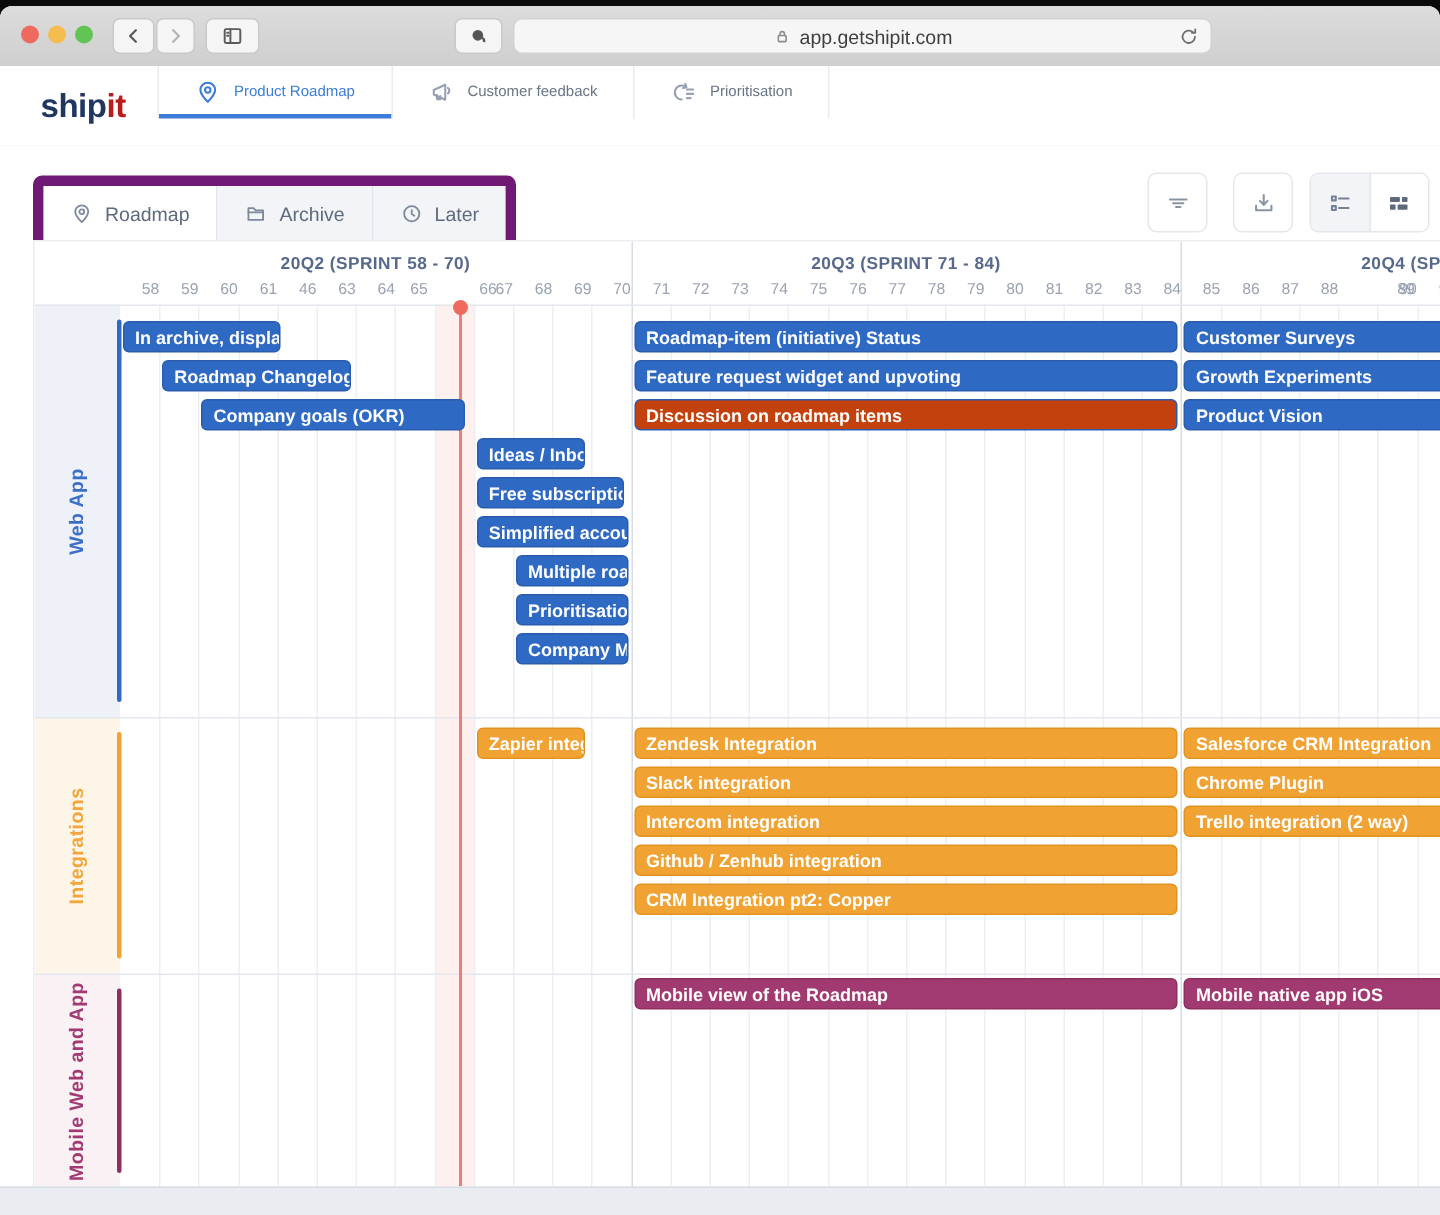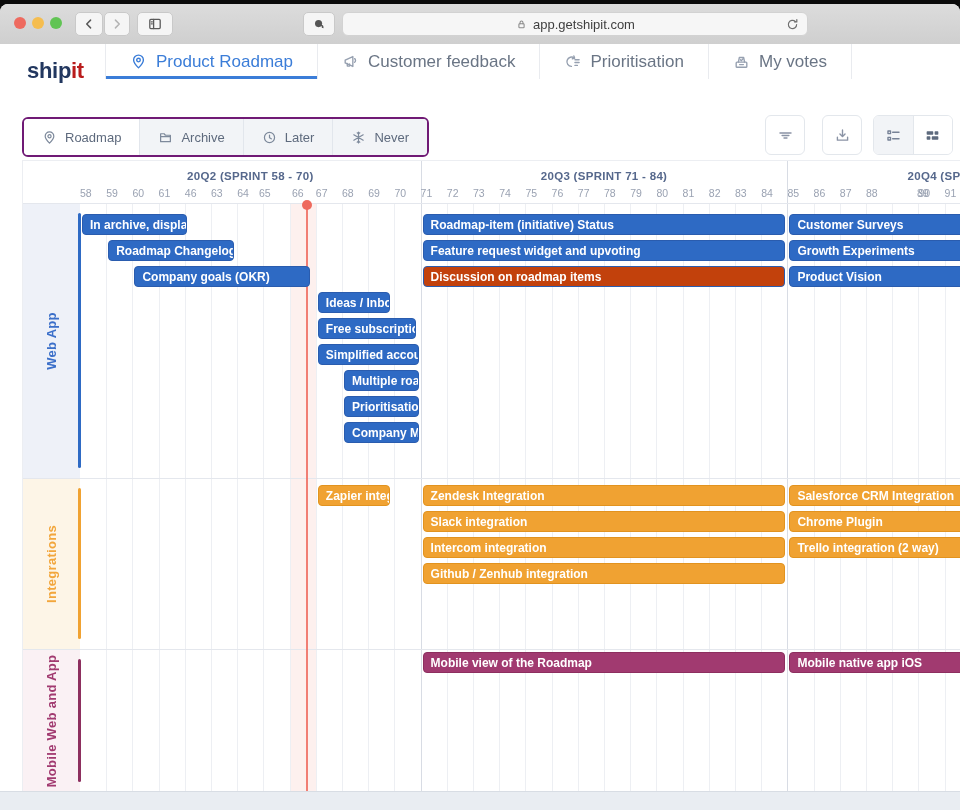--- a/index.html
+++ b/index.html
@@ -24,28 +24,28 @@
   .icon{display:inline-flex;}
   .icon svg{width:100%;height:100%;}
   
   .nav{position:absolute;left:0;top:40px;width:960px;height:53px;background:#fff;border-bottom:1px solid #e5e8ed;}
   .logo{position:absolute;left:27px;top:0;height:53px;display:flex;align-items:center;
     font-size:22px;font-weight:700;letter-spacing:-.3px;}
   .logo .p1{color:#22375f;}
   .logo .p2{color:#b91c1c;}
   #nav-tabs{position:absolute;left:105px;top:0;height:53px;display:flex;}
   .tab{position:relative;height:35px;display:flex;align-items:center;padding:0 24px;gap:9px;
-    font-size:17px;color:#6a7585;border-right:1px solid #e9ebef;cursor:default;}
+    font-size:10px;color:#6a7585;border-right:1px solid #e9ebef;cursor:default;}
   .tab:first-child{border-left:1px solid #e9ebef;}
   .tab .nav-ic{width:17px;height:17px;color:#96a0b0;}
   .tab.active{color:#3b7dd8;box-shadow:inset 0 -3px 0 #3b7dd8;}
   .tab.active .nav-ic{color:#3b7dd8;}
   
   .toolbar{position:absolute;left:0;top:93px;width:960px;height:63px;background:#fff;}
-  #seg{position:absolute;left:22px;top:20px;height:36px;display:flex;border:2px solid #701a75;
+  #seg{position:absolute;left:22px;top:20px;height:36px;display:flex;border:7px solid #701a75;
     border-radius:6px;overflow:hidden;background:#f2f4f7;}
   .seg-item{display:flex;align-items:center;gap:8px;padding:0 18px;font-size:13px;color:#5e6a7d;
     border-right:1px solid #e2e6ec;background:#f2f4f7;}
   .seg-item:last-child{border-right:none;}
   .seg-item .seg-ic{width:15px;height:15px;color:#7e8a9c;}
   .seg-item.active{background:#fff;}
   .act-btn{position:absolute;top:18px;width:40px;height:40px;background:#fff;border:1px solid #e3e7ec;
     border-radius:6px;display:flex;align-items:center;justify-content:center;color:#8a93a5;box-sizing:border-box;}
   .act-btn .icon{width:17px;height:17px;}
   .toggle{position:absolute;left:873px;top:18px;width:80px;height:40px;border:1px solid #e3e7ec;
@@ -53,21 +53,21 @@
   .tog-seg{flex:1;display:flex;align-items:center;justify-content:center;color:#76markdown8196;}
   .tog-seg{color:#768196;}
   .tog-seg .icon{width:17px;height:17px;}
   .tog-seg.inactive{background:#f2f4f7;border-right:1px solid #e3e7ec;}
   .tog-seg.active{background:#fff;color:#5d6a7d;}
   
   .chart-wrap{position:absolute;left:22px;top:156px;width:938px;height:631px;overflow:hidden;
     border-left:1px solid #eceef2;border-top:1px solid #eceef2;background:#fff;box-sizing:border-box;}
   .sec-label{position:absolute;top:9px;text-align:center;font-size:11.5px;font-weight:700;
     color:#56688c;letter-spacing:.3px;white-space:nowrap;}
-  .tick{position:absolute;top:26px;text-align:left;font-size:10.5px;color:#9aa2b2;}
+  .tick{position:absolute;top:26px;text-align:right;font-size:10.5px;color:#9aa2b2;}
   .vline{position:absolute;width:1px;background:#edeff3;}
   .vline.section{background:#d8dce4;}
   .hline{position:absolute;left:0;width:938px;height:1px;background:#e4e7ed;}
   .lane-tint{position:absolute;left:0;width:57px;}
   .lane-accent{position:absolute;width:2.5px;border-radius:2px;}
   .lane-label{position:absolute;left:28px;top:50%;transform:translate(-50%,-50%) rotate(-90deg);
     white-space:nowrap;font-size:13px;font-weight:600;letter-spacing:.3px;}
   .bar{position:absolute;height:21px;border-radius:4px;display:flex;align-items:center;
     padding:0 7px;box-sizing:border-box;color:#fff;font-size:12px;font-weight:600;
     white-space:nowrap;overflow:hidden;cursor:pointer;}
@@ -162,31 +162,20 @@
         <div class="tab">
           <span class="icon nav-ic">
             <svg viewBox="0 0 16 16" fill="none" stroke="currentColor" stroke-width="1.3" stroke-linecap="round" stroke-linejoin="round">
               <path d="M7 12.6a4.4 4.4 0 1 1 2.8-7.9"></path>
               <path d="M9.3 2.7l.7 2.1-2.1.6"></path>
               <path d="M10.3 6.3h3.9M10.3 9h3.9M10.3 11.7h2.3"></path>
             </svg>
           </span>
           <span>Prioritisation</span>
         </div>
-        <div class="tab">
-          <span class="icon nav-ic">
-            <svg viewBox="0 0 16 16" fill="none" stroke="currentColor" stroke-width="1.3" stroke-linecap="round" stroke-linejoin="round">
-              <rect x="3" y="8.6" width="10" height="4.8" rx="0.8"></rect>
-              <path d="M6.2 10.9h3.6"></path>
-              <path d="M5.1 8.6L6 4.2h4l.9 4.4"></path>
-              <path d="M7 6.3l.9.9 1.6-1.8"></path>
-            </svg>
-          </span>
-          <span>My votes</span>
-        </div>
       </div>
   </div>
 
   <div class="toolbar">
     <div id="seg">
         <div class="seg-item active">
           <span class="icon seg-ic">
             <svg viewBox="0 0 16 16" fill="none" stroke="currentColor" stroke-width="1.3" stroke-linecap="round" stroke-linejoin="round">
               <path d="M8 14C8 14 3.4 9.4 3.4 6.6a4.6 4.6 0 1 1 9.2 0C12.6 9.4 8 14 8 14z"></path>
               <circle cx="8" cy="6.6" r="1.7"></circle>
@@ -204,29 +193,20 @@
           <span>Archive</span>
         </div>
         <div class="seg-item">
           <span class="icon seg-ic">
             <svg viewBox="0 0 16 16" fill="none" stroke="currentColor" stroke-width="1.3" stroke-linecap="round" stroke-linejoin="round">
               <circle cx="8" cy="8" r="5.4"></circle>
               <path d="M8 5.4V8.2l1.9 1.2"></path>
             </svg>
           </span>
           <span>Later</span>
-        </div>
-        <div class="seg-item">
-          <span class="icon seg-ic">
-            <svg viewBox="0 0 16 16" fill="none" stroke="currentColor" stroke-width="1.3" stroke-linecap="round" stroke-linejoin="round">
-              <path d="M8 2.2v11.6M3 5.1l10 5.8M13 5.1L3 10.9"></path>
-              <path d="M6.6 3l1.4 1 1.4-1M6.6 13l1.4-1 1.4 1"></path>
-            </svg>
-          </span>
-          <span>Never</span>
         </div>
       </div>
     <div class="act-btn" style="left:765px;">
       <span class="icon">
           <svg viewBox="0 0 16 16" fill="none" stroke="currentColor" stroke-width="1.3" stroke-linecap="round" stroke-linejoin="round">
             <path d="M2.8 5.6h10.4M4.8 8h6.4M6.6 10.4h2.8"></path>
           </svg>
         </span>
     </div>
     <div class="act-btn" style="left:822px;">
@@ -299,21 +279,21 @@
       <div class="vline section" style="left: 764.4px; top: 0px; height: 631px;"></div>
       <div class="sec-label" style="left: 57px; width: 340.6px;">20Q2 (SPRINT 58 - 70)</div>
       <div class="tick" style="left: 57px; width: 26.2px;">58</div>
       <div class="tick" style="left: 83.2px; width: 26.2px;">59</div>
       <div class="tick" style="left: 109.4px; width: 26.2px;">60</div>
       <div class="tick" style="left: 135.6px; width: 26.2px;">61</div>
       <div class="tick" style="left: 161.8px; width: 26.2px;">46</div>
       <div class="tick" style="left: 188px; width: 26.2px;">63</div>
       <div class="tick" style="left: 214.2px; width: 26.2px;">64</div>
       <div class="tick" style="left: 236px; width: 26.2px;">65</div>
-      <div class="tick" style="left: 269px; width: 26.2px;">66</div>
+      <div class="tick" style="left: 282px; width: 26.2px;">66</div>
       <div class="tick" style="left: 292.8px; width: 26.2px;">67</div>
       <div class="tick" style="left: 319px; width: 26.2px;">68</div>
       <div class="tick" style="left: 345.2px; width: 26.2px;">69</div>
       <div class="tick" style="left: 371.4px; width: 26.2px;">70</div>
       <div class="sec-label" style="left: 397.6px; width: 366.8px;">20Q3 (SPRINT 71 - 84)</div>
       <div class="tick" style="left: 397.6px; width: 26.2px;">71</div>
       <div class="tick" style="left: 423.8px; width: 26.2px;">72</div>
       <div class="tick" style="left: 450px; width: 26.2px;">73</div>
       <div class="tick" style="left: 476.2px; width: 26.2px;">74</div>
       <div class="tick" style="left: 502.4px; width: 26.2px;">75</div>
@@ -364,20 +344,21 @@
       <div class="bar" style="left: 399.6px; top: 79px; width: 362.8px; height: 21px; background: rgb(46, 106, 196); border: 1px solid rgb(42, 92, 174);">Feature request widget and upvoting</div>
       <div class="bar" style="left: 399.6px; top: 105px; width: 362.8px; height: 21px; background: #c2410c; border: 1px solid rgb(42, 92, 174);">Discussion on roadmap items</div>
       <div class="bar" style="left: 766.4px; top: 53px; width: 362.8px; height: 21px; background: rgb(46, 106, 196); border: 1px solid rgb(42, 92, 174);">Customer Surveys</div>
       <div class="bar" style="left: 766.4px; top: 79px; width: 362.8px; height: 21px; background: rgb(46, 106, 196); border: 1px solid rgb(42, 92, 174);">Growth Experiments</div>
       <div class="bar" style="left: 766.4px; top: 105px; width: 362.8px; height: 21px; background: rgb(46, 106, 196); border: 1px solid rgb(42, 92, 174);">Product Vision</div>
       <div class="bar" style="left: 294.8px; top: 324px; width: 71.98px; height: 21px; background: rgb(240, 162, 50); border: 1px solid rgb(226, 147, 31);">Zapier integ</div>
       <div class="bar" style="left: 399.6px; top: 324px; width: 362.8px; height: 21px; background: rgb(240, 162, 50); border: 1px solid rgb(226, 147, 31);">Zendesk Integration</div>
       <div class="bar" style="left: 399.6px; top: 350px; width: 362.8px; height: 21px; background: rgb(240, 162, 50); border: 1px solid rgb(226, 147, 31);">Slack integration</div>
       <div class="bar" style="left: 399.6px; top: 376px; width: 362.8px; height: 21px; background: rgb(240, 162, 50); border: 1px solid rgb(226, 147, 31);">Intercom integration</div>
       <div class="bar" style="left: 399.6px; top: 402px; width: 362.8px; height: 21px; background: rgb(240, 162, 50); border: 1px solid rgb(226, 147, 31);">Github / Zenhub integration</div>
+      <div class="bar" style="left: 399.6px; top: 428px; width: 362.8px; height: 21px; background: rgb(240, 162, 50); border: 1px solid rgb(226, 147, 31);">CRM Integration pt2: Copper</div>
       <div class="bar" style="left: 766.4px; top: 324px; width: 362.8px; height: 21px; background: rgb(240, 162, 50); border: 1px solid rgb(226, 147, 31);">Salesforce CRM Integration</div>
       <div class="bar" style="left: 766.4px; top: 350px; width: 362.8px; height: 21px; background: rgb(240, 162, 50); border: 1px solid rgb(226, 147, 31);">Chrome Plugin</div>
       <div class="bar" style="left: 766.4px; top: 376px; width: 362.8px; height: 21px; background: rgb(240, 162, 50); border: 1px solid rgb(226, 147, 31);">Trello integration (2 way)</div>
       <div class="bar" style="left: 399.6px; top: 491px; width: 362.8px; height: 21px; background: rgb(161, 58, 112); border: 1px solid rgb(141, 47, 95);">Mobile view of the Roadmap</div>
       <div class="bar" style="left: 766.4px; top: 491px; width: 362.8px; height: 21px; background: rgb(161, 58, 112); border: 1px solid rgb(141, 47, 95);">Mobile native app iOS</div>
     </div>
 
   <div class="bottom-strip"></div>
 </div>
 

